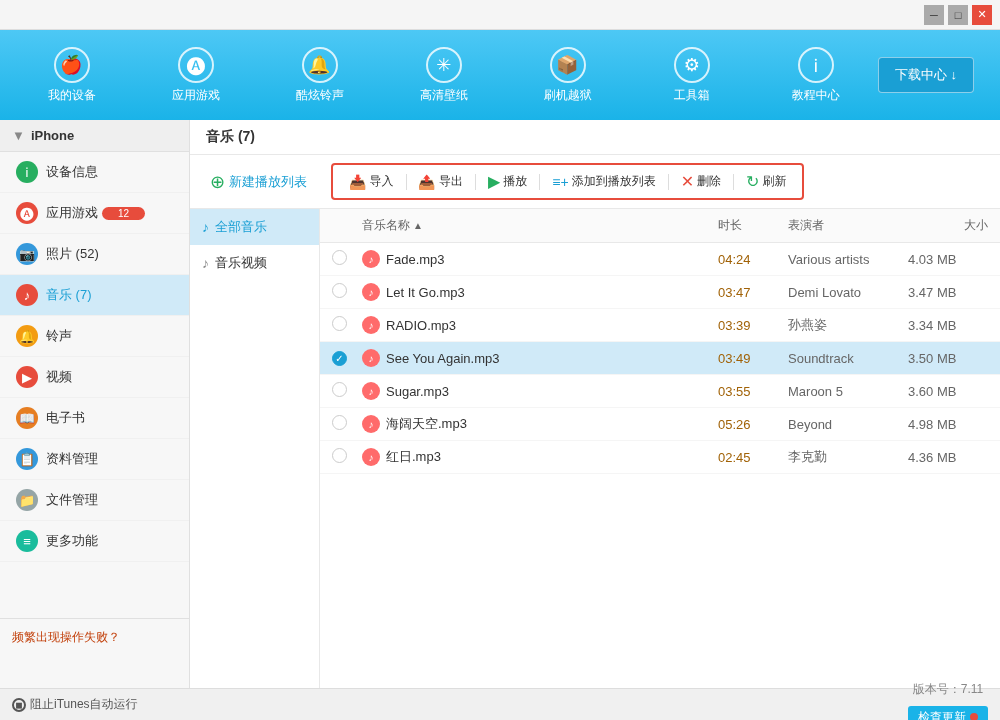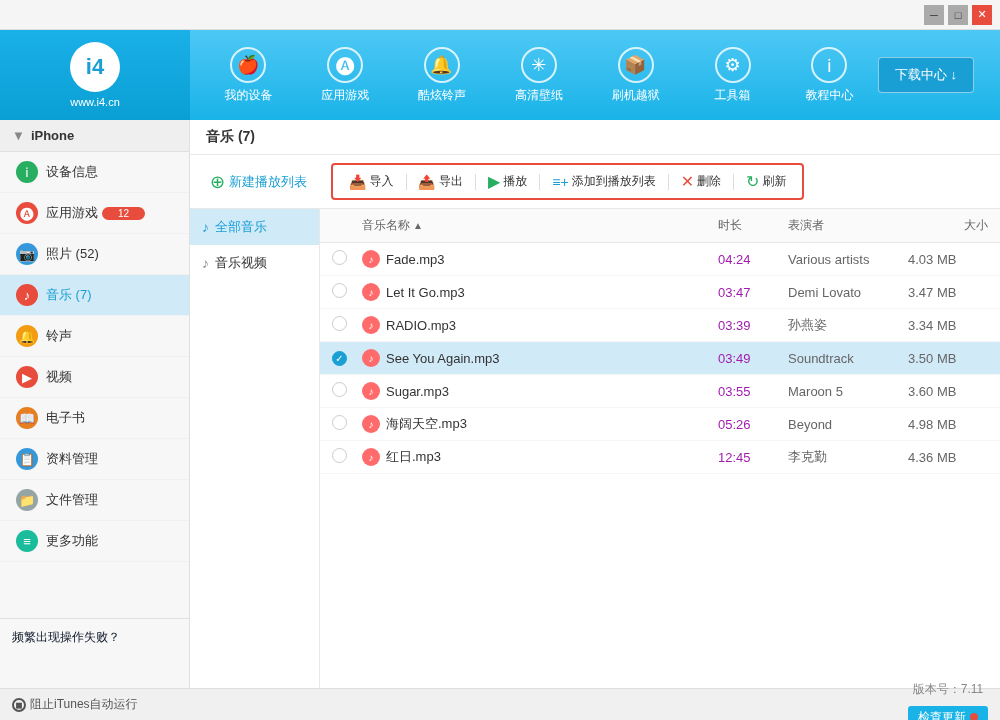--- a/index.html
+++ b/index.html
@@ -241,21 +241,21 @@
       align-items: center;
       padding: 7px 12px;
       border-bottom: 1px solid #f5f5f5;
       font-size: 13px;
       color: #333;
       cursor: pointer;
     }
     .music-row.selected { background: #d0eaf8; }
     .music-row .col-check { width: 30px; }
     .music-row .col-name { flex: 1; display: flex; align-items: center; gap: 6px; }
-    .music-row .col-duration { width: 70px; color: #a21caf; margin-left: 12px; }
+    .music-row .col-duration { width: 70px; color: #a16207; margin-left: 12px; }
     .music-row .col-artist { width: 120px; color: #666; }
     .music-row .col-size { width: 80px; text-align: left; color: #666; }
 
     .music-icon {
       width: 18px; height: 18px;
       border-radius: 50%;
       background: #ff6b6b;
       display: flex; align-items: center; justify-content: center;
       color: white;
       font-size: 10px;
@@ -326,42 +326,36 @@
       position: absolute;
       bottom: 32px;
       left: 0;
       width: 190px;
       padding: 10px 12px;
       border-top: 1px solid #e0e0e0;
       background: #f7f7f7;
       cursor: pointer;
     }
     .frequent-fail-text {
-      color: #0f172a;
+      color: #c2410c;
       font-size: 12px;
       text-align: center;
       font-family: Liberation Serif, serif;
     }
   </style>
 </head>
 <body>
 
 <div class="title-bar">
   <button class="title-bar-btn minimize">─</button>
   <button class="title-bar-btn maximize">□</button>
   <button class="title-bar-btn close">✕</button>
 </div>
 
 <div class="header">
-  <div class="logo-area">
-    <div class="logo-circle">
-      <span style="font-size:22px;font-weight:bold;color:#1a9fd4;">i4</span>
-    </div>
-    <span class="logo-text">www.i4.cn</span>
-  </div>
 
   <div class="nav-area">
 
     <div id="nav-items-container" style="display:flex;align-items:center;justify-content:space-around;flex:1;">
         <div class="nav-item">
     <div class="nav-icon">🍎</div>
     <span class="nav-label">我的设备</span>
   </div>
         <div class="nav-item">
     <div class="nav-icon">🅐</div>
@@ -610,21 +604,21 @@
     <div class="col-size">4.98 MB</div>
   </div>
             <div class="music-row">
     <div class="col-check">
       <span class="checkbox "></span>
     </div>
     <div class="col-name">
       <div class="music-icon">♪</div>
       <span>红日.mp3</span>
     </div>
-    <div class="col-duration">12:45</div>
+    <div class="col-duration">02:45</div>
     <div class="col-artist">李克勤</div>
     <div class="col-size">4.36 MB</div>
   </div>
           </div>
       </div>
     </div>
   </div>
 </div>
 
 <div class="bottom-bar">

